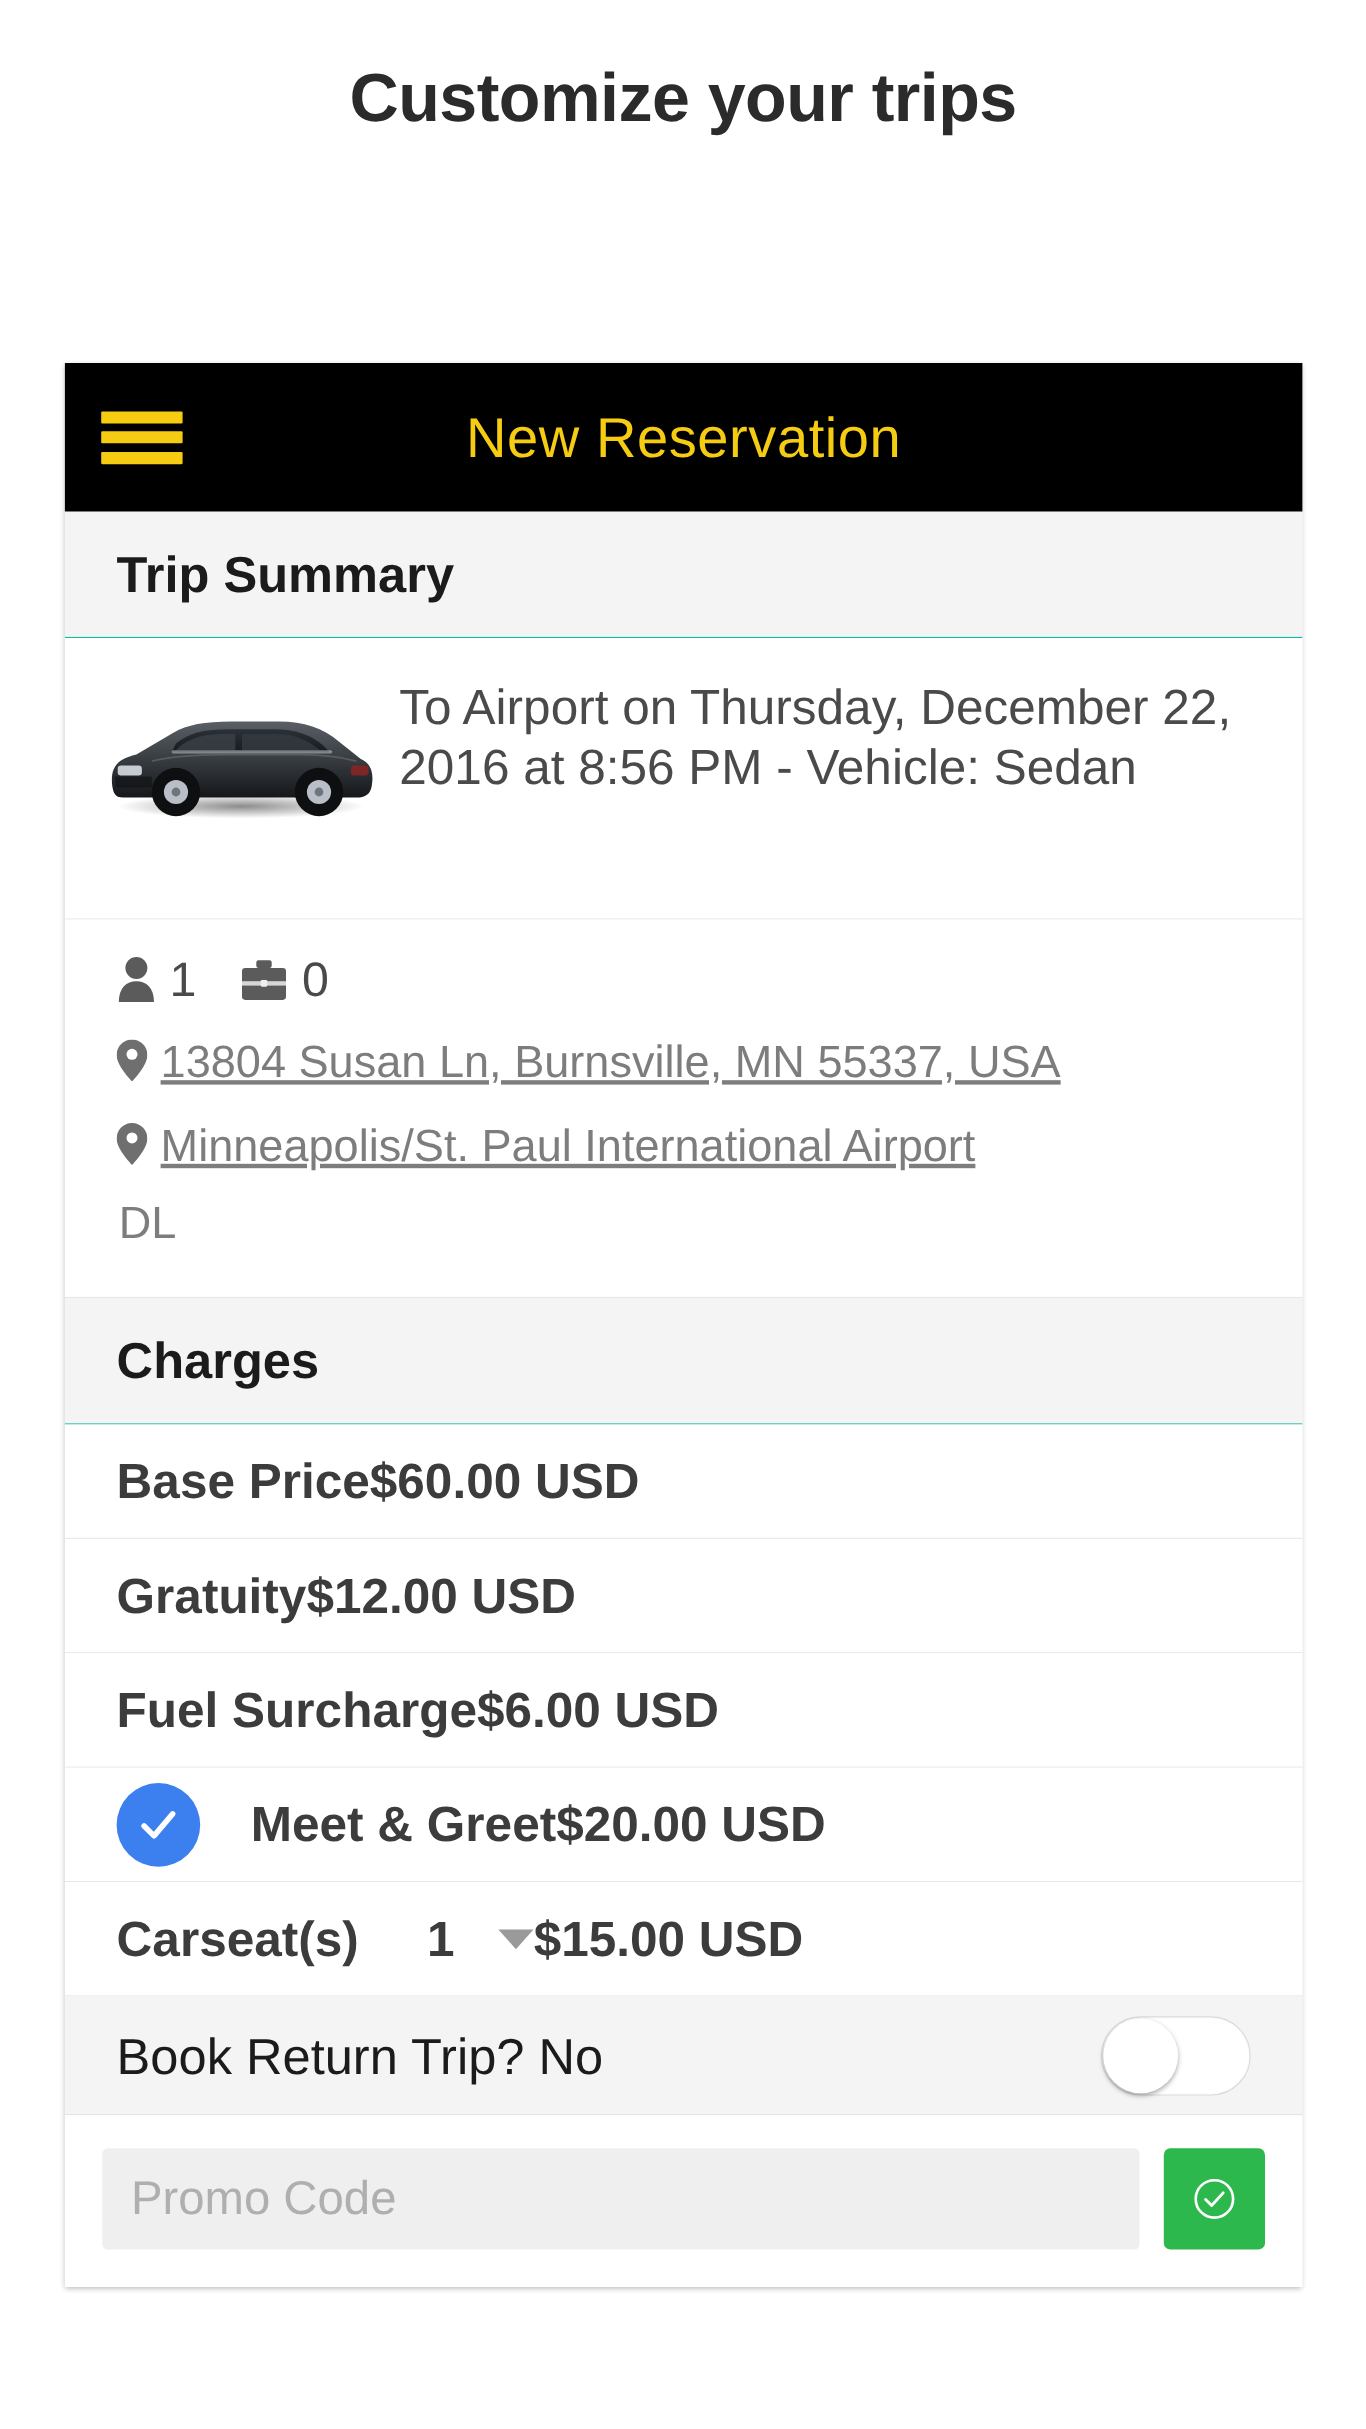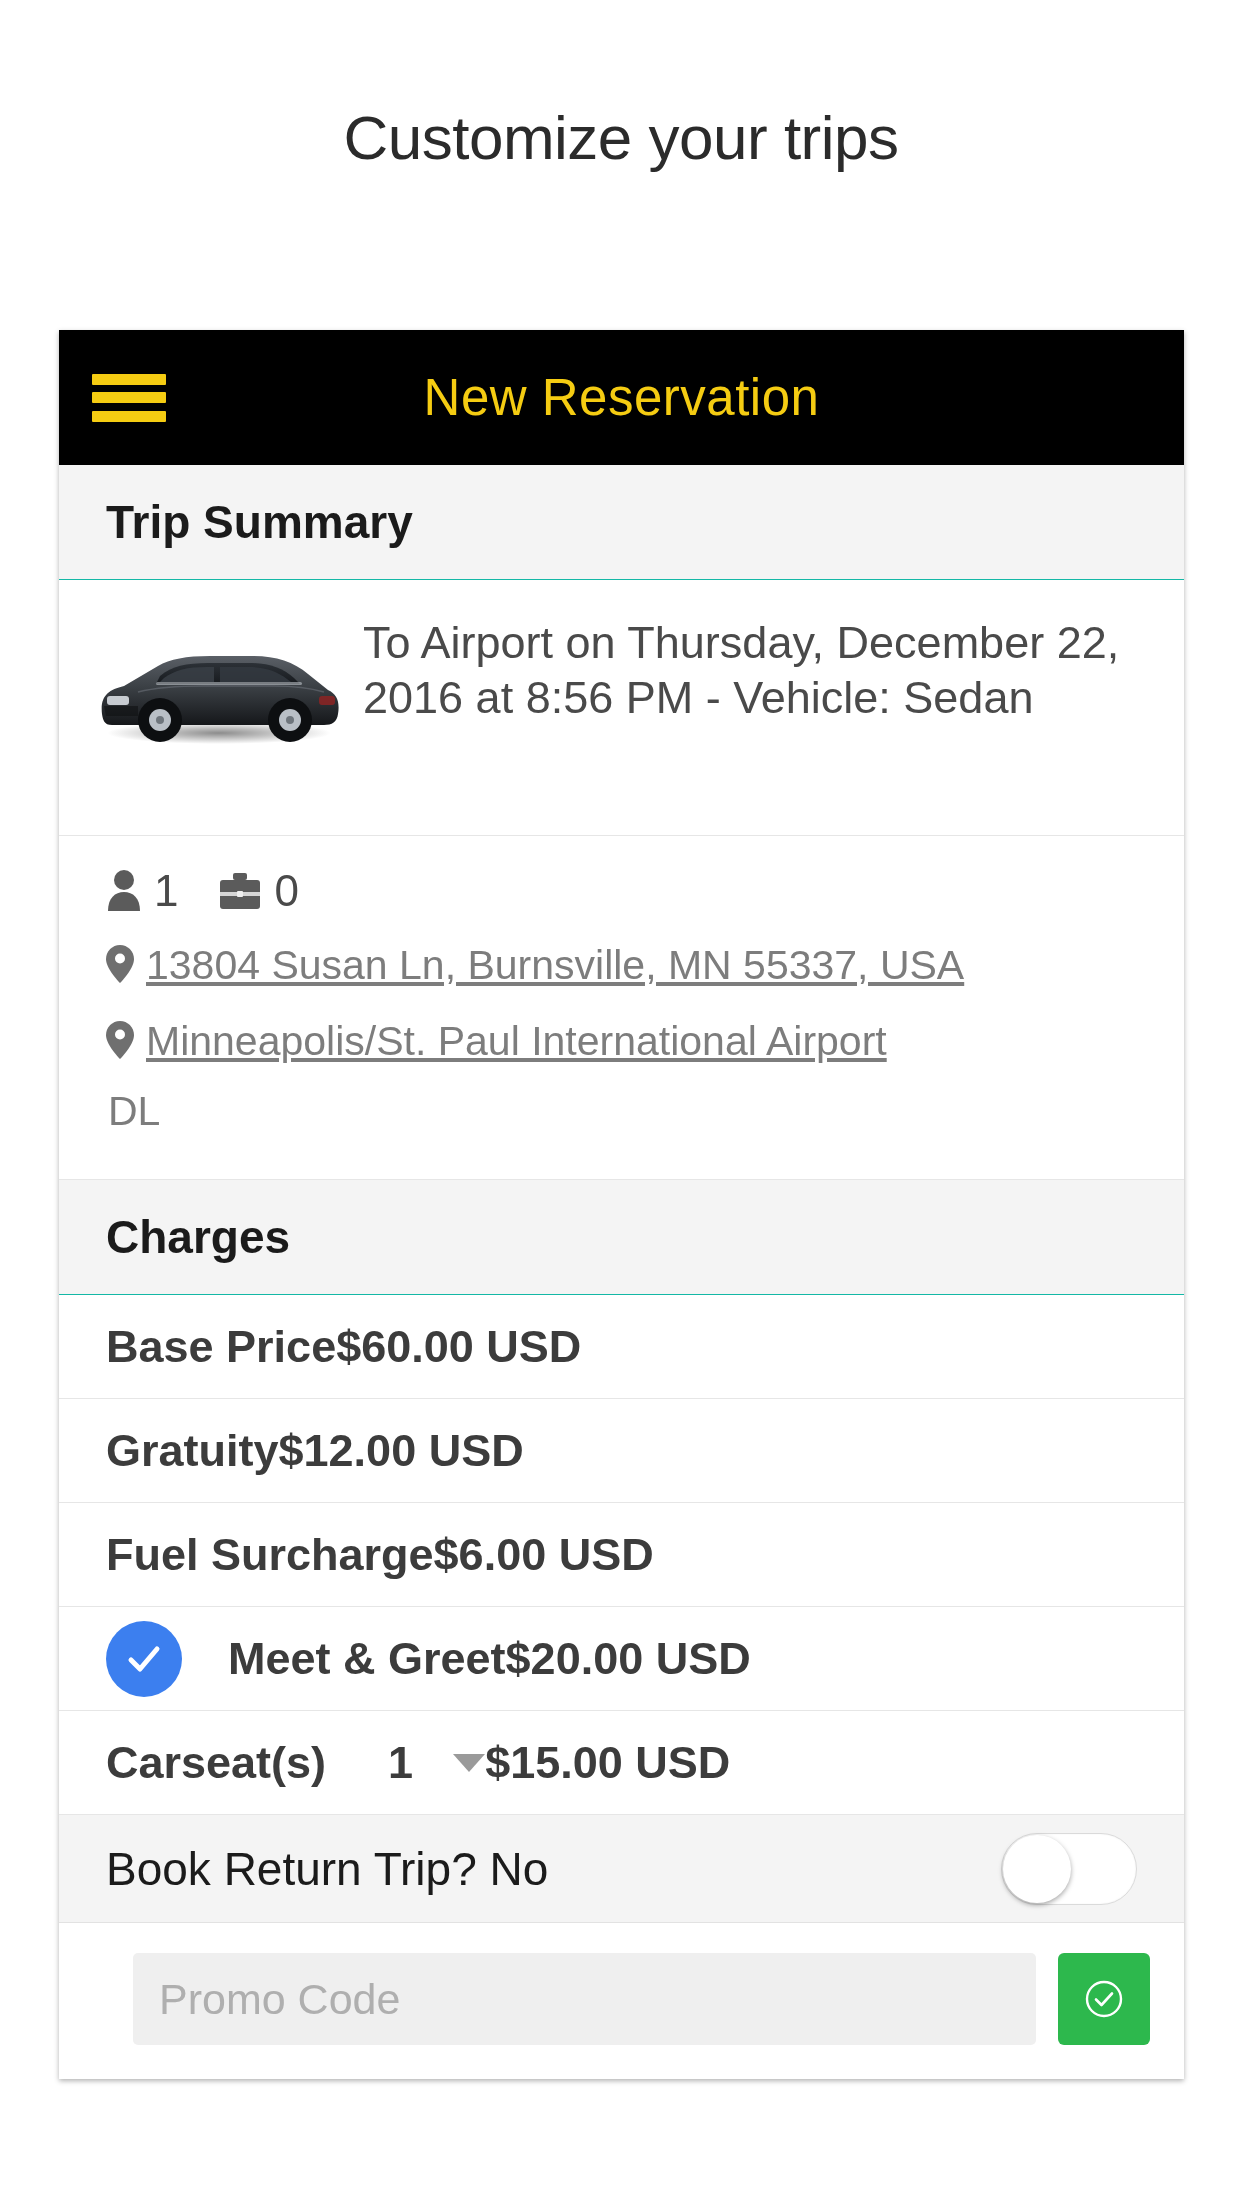--- a/index.html
+++ b/index.html
@@ -7,24 +7,24 @@
     width: 1242px;
     height: 2208px;
     background: #ffffff;
     font-family: "Liberation Sans", sans-serif;
     -webkit-font-smoothing: antialiased;
   }
 
   .page-title {
     text-align: center;
     font-size: 62px;
-    font-weight: 400;
+    font-weight: 700;
     color: #2b2b2b;
     letter-spacing: -0.5px;
-    padding-top: 102px;
+    padding-top: 54px;
   }
 
   .phone {
     position: absolute;
     left: 59px;
     top: 330px;
     width: 1125px;
     background: #ffffff;
     box-shadow: 0 2px 5px rgba(0,0,0,0.30);
   }
@@ -226,21 +226,20 @@
   .promo-input {
     flex: 1 1 auto;
     height: 92px;
     background: #EFEFEF;
     border: none;
     border-radius: 5px;
     font-size: 43px;
     color: #444;
     padding: 0 26px;
     font-family: "Liberation Sans", sans-serif;
-    margin-left: 40px;
   }
   .promo-input::placeholder { color: #AFAFAF; }
   .promo-apply {
     flex: 0 0 auto;
     width: 92px;
     height: 92px;
     background: #2DB84D;
     border: none;
     border-radius: 6px;
     display: flex;

